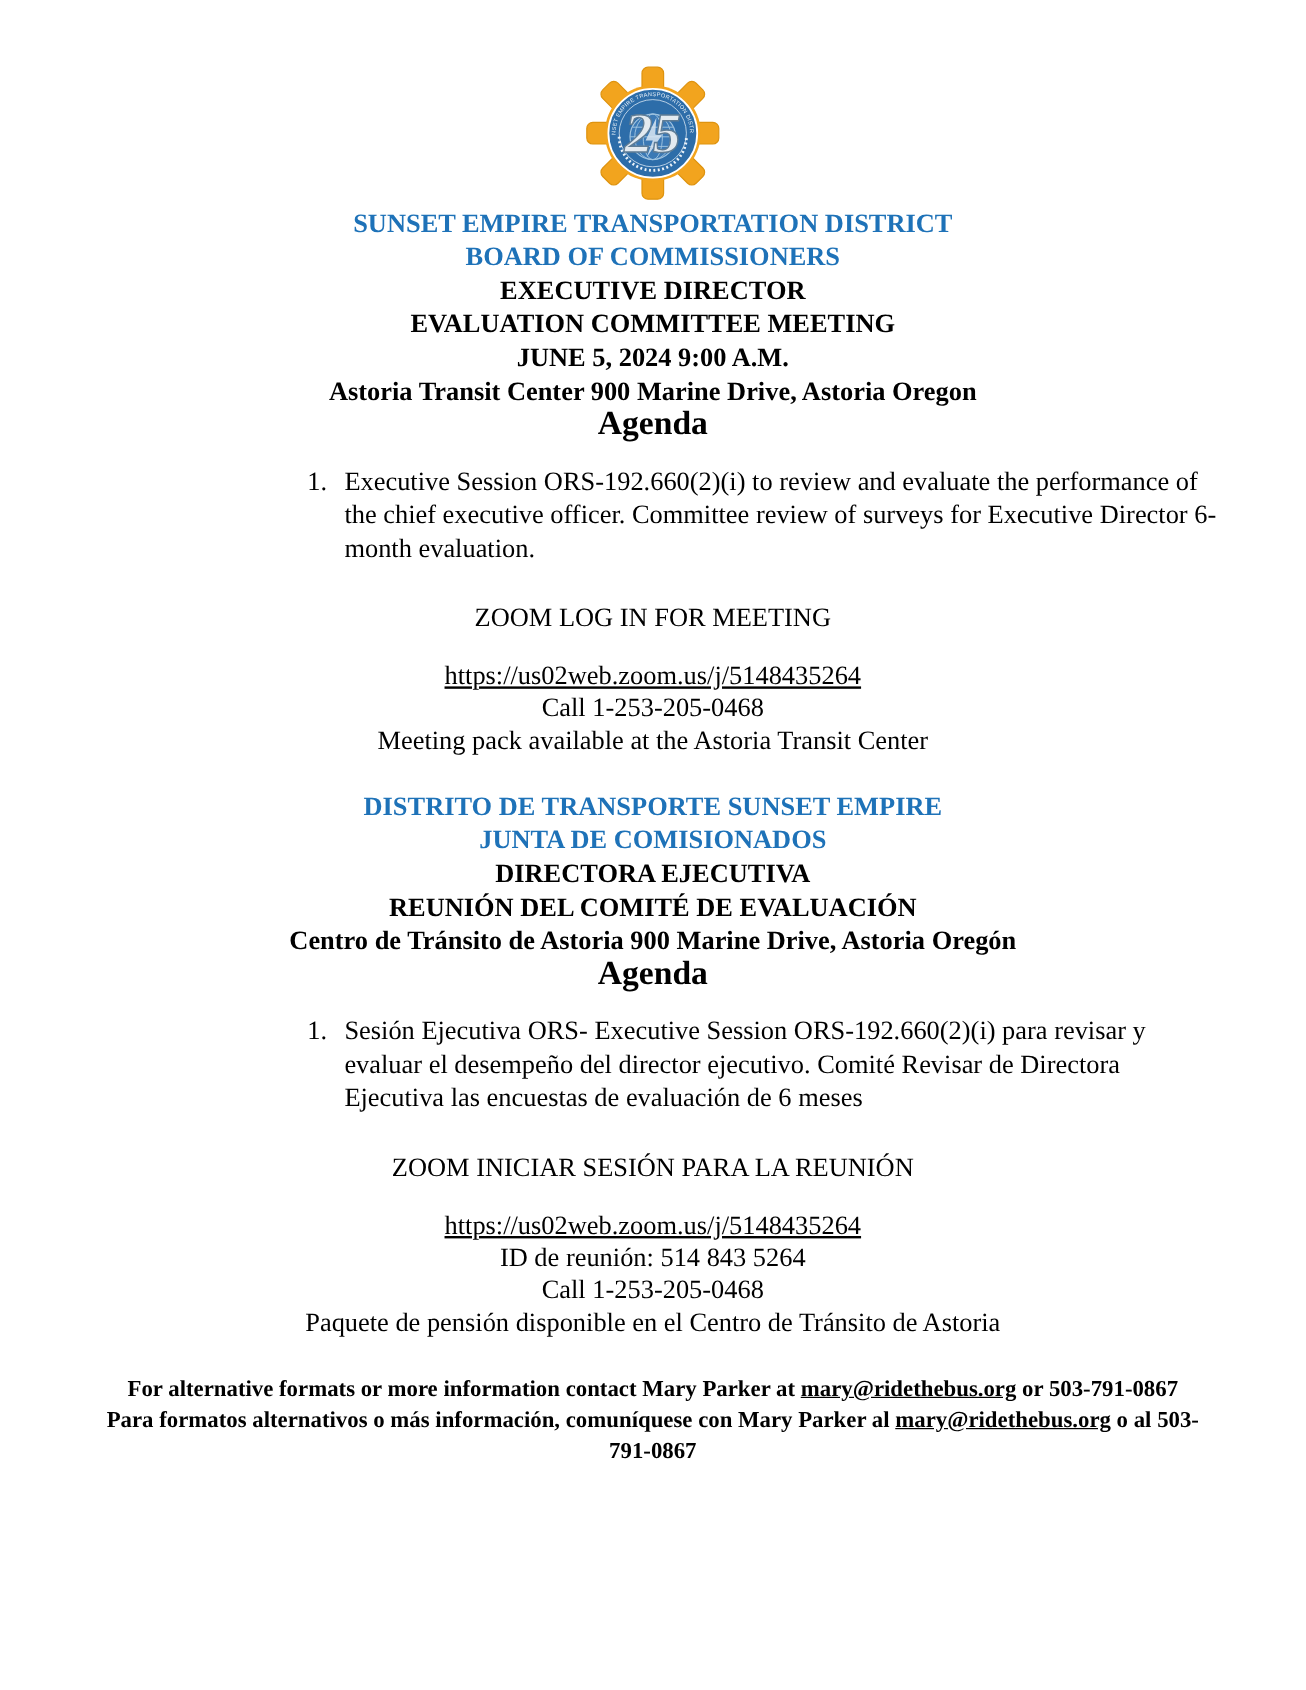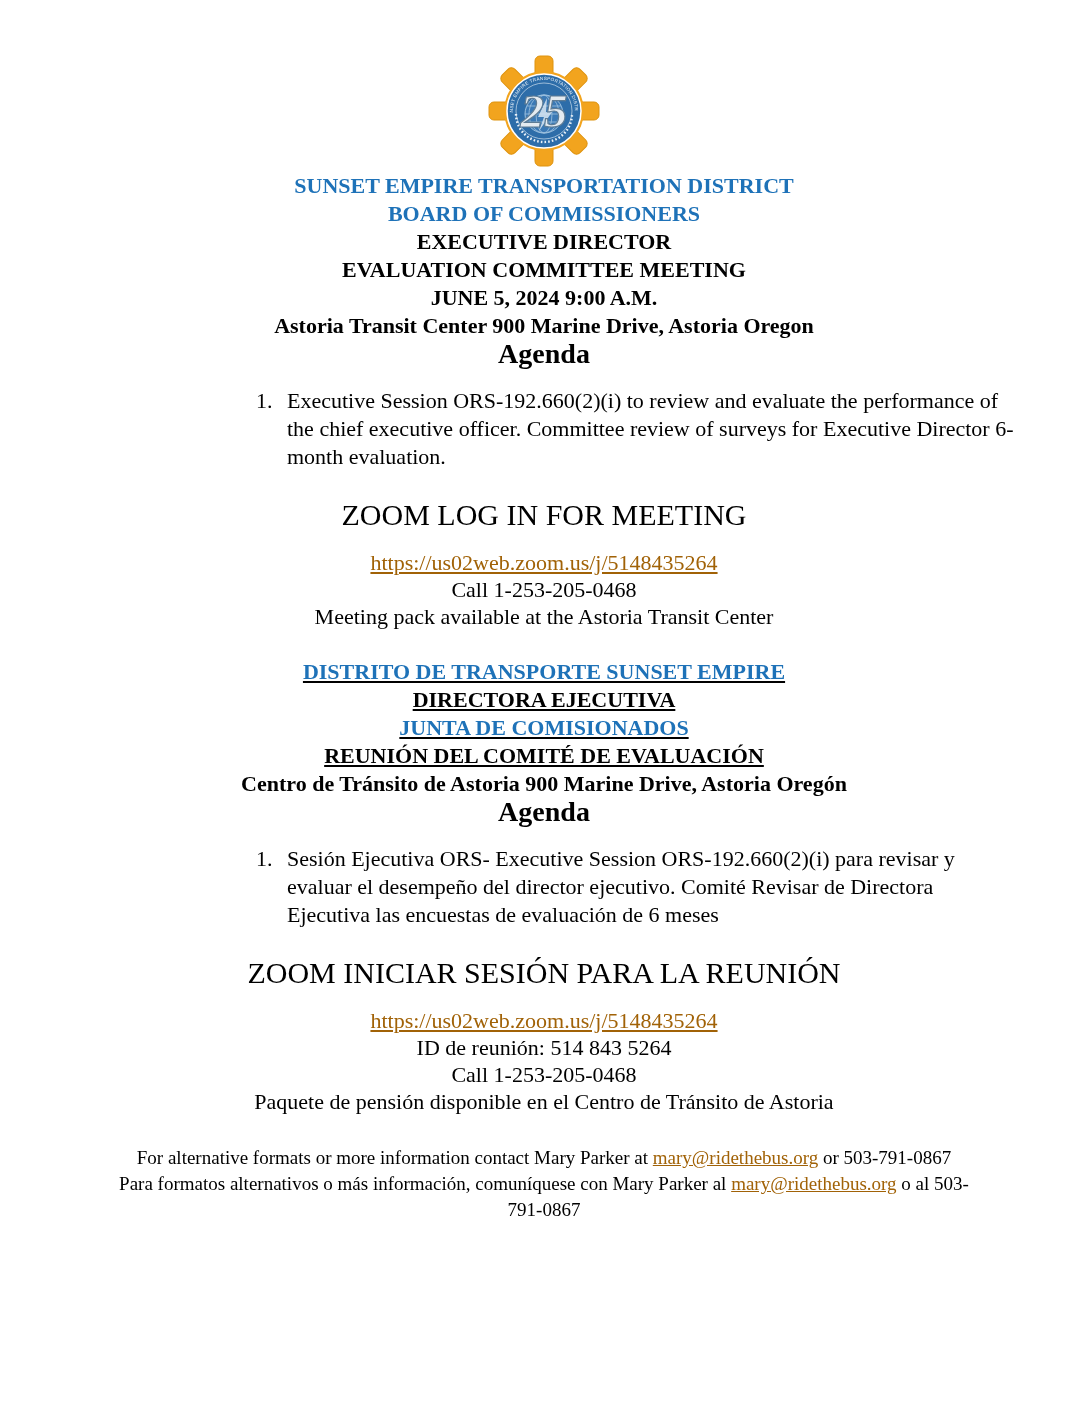--- a/index.html
+++ b/index.html
@@ -25,35 +25,36 @@
   .venue { }
   .agenda-title { font-size: 28px; line-height: 28px; }
   .agenda-item {
     display: flex;
     margin: 19px 70px 0 256px;
     font-size: 22px;
     line-height: 28px;
   }
   .item-num { flex: none; width: 31px; }
   .item-text { flex: 1; max-width: 732px; }
-  .zoom-heading { margin-top: 30px; font-size: 30px; line-height: 28px; }
+  .zoom-heading { margin-top: 30px; font-size: 22px; line-height: 28px; }
   .zoom-details { margin-top: 20px; }
   .zoom-details .doc-line { line-height: 27px; }
   .link {
-    color: #a16207;
+    color: #000000;
     text-decoration: underline;
     cursor: pointer;
   }
-  .es-header { margin-top: 28px; text-decoration: underline; }
+  .es-header { margin-top: 28px; }
   .footer {
     margin-top: 30px;
     padding: 0 62px;
     font-size: 19px;
     line-height: 26px;
     text-align: center;
+    font-weight: bold;
   }
 </style>
 </head>
 <body>
 
 <div class="page">
 
   <div class="logo-wrap">
     <svg width="118" height="114" viewBox="0 0 116 114" aria-hidden="true">
       <g fill="#F2A41E" stroke="#DE930F" stroke-width="1">
@@ -108,22 +109,22 @@
   <div class="center zoom-heading">ZOOM LOG IN FOR MEETING</div>
 
   <div class="center zoom-details">
     <div class="doc-line"><a class="link">https://us02web.zoom.us/j/5148435264</a></div>
     <div class="doc-line">Call 1-253-205-0468</div>
     <div class="doc-line">Meeting pack available at the Astoria Transit Center</div>
   </div>
 
   <div class="center es-header">
     <div class="doc-line bold blue">DISTRITO DE TRANSPORTE SUNSET EMPIRE</div>
+    <div class="doc-line bold blue">JUNTA DE COMISIONADOS</div>
     <div class="doc-line bold">DIRECTORA EJECUTIVA</div>
-    <div class="doc-line bold blue">JUNTA DE COMISIONADOS</div>
     <div class="doc-line bold">REUNIÓN DEL COMITÉ DE EVALUACIÓN</div>
   </div>
 
   <div class="center venue">
     <div class="doc-line bold">Centro de Tránsito de Astoria 900 Marine Drive, Astoria Oregón</div>
     <div class="agenda-title bold">Agenda</div>
   </div>
 
   <div class="agenda-item">
     <span class="item-num">1.</span>

